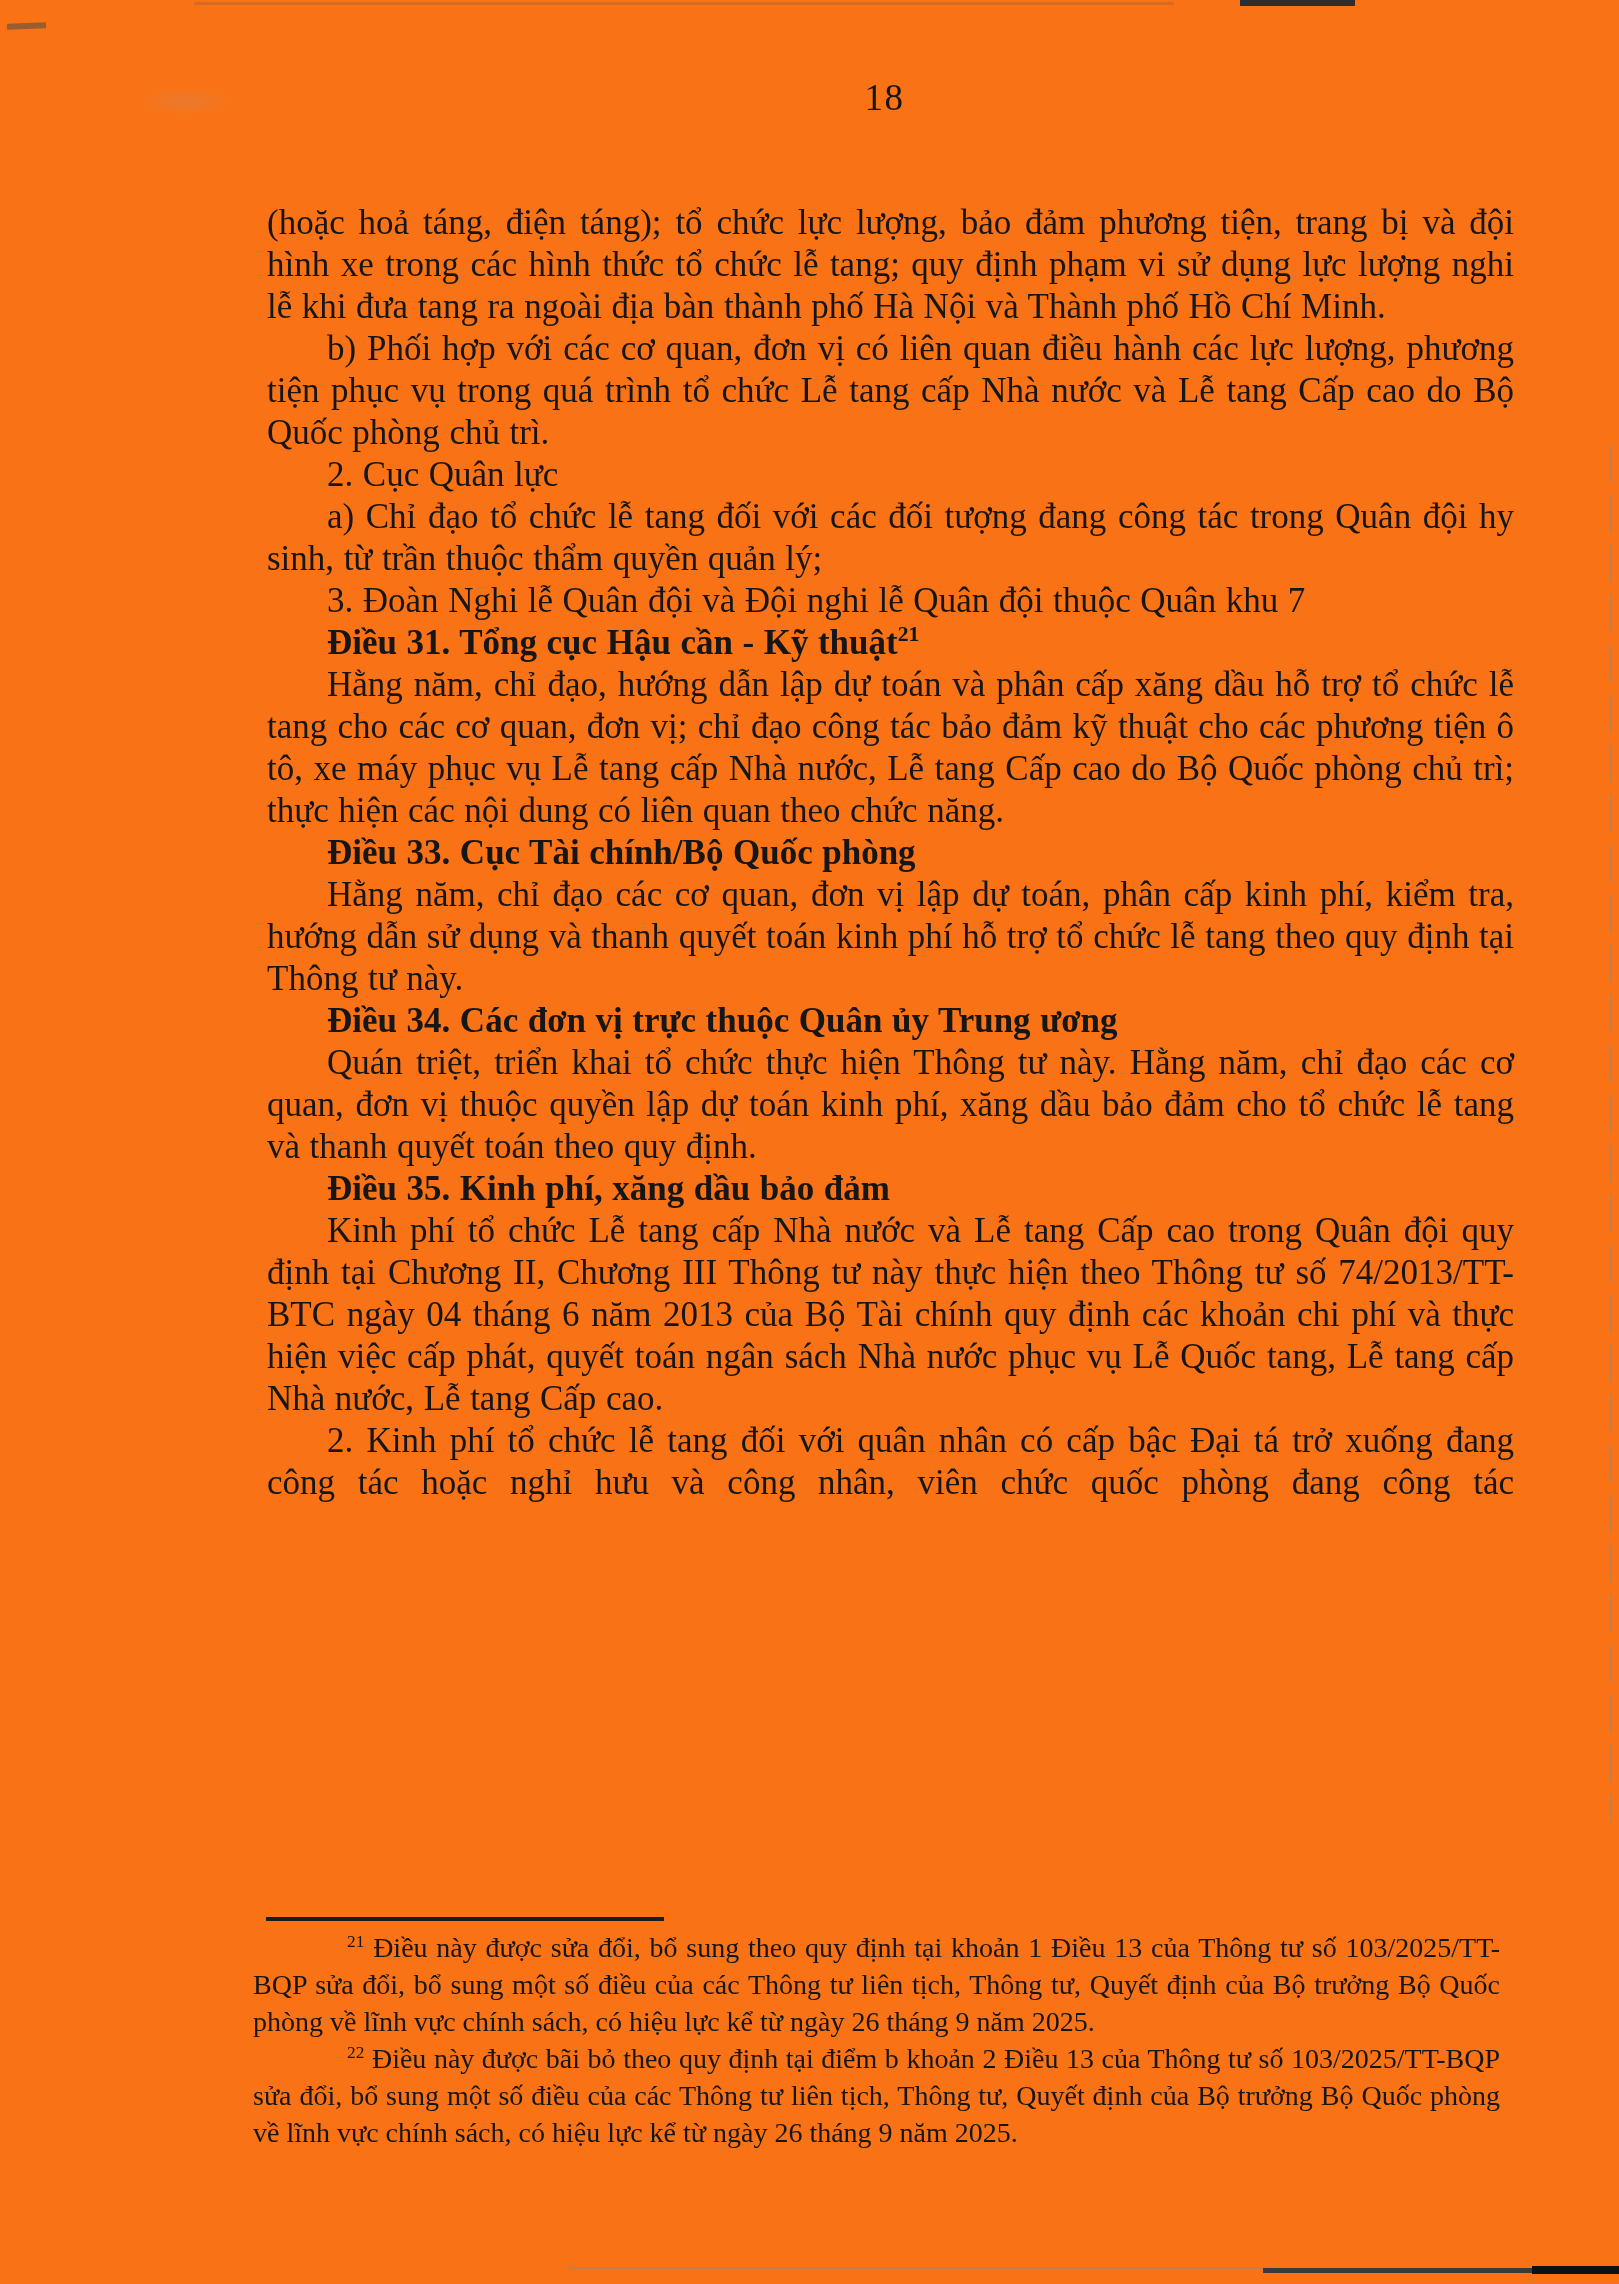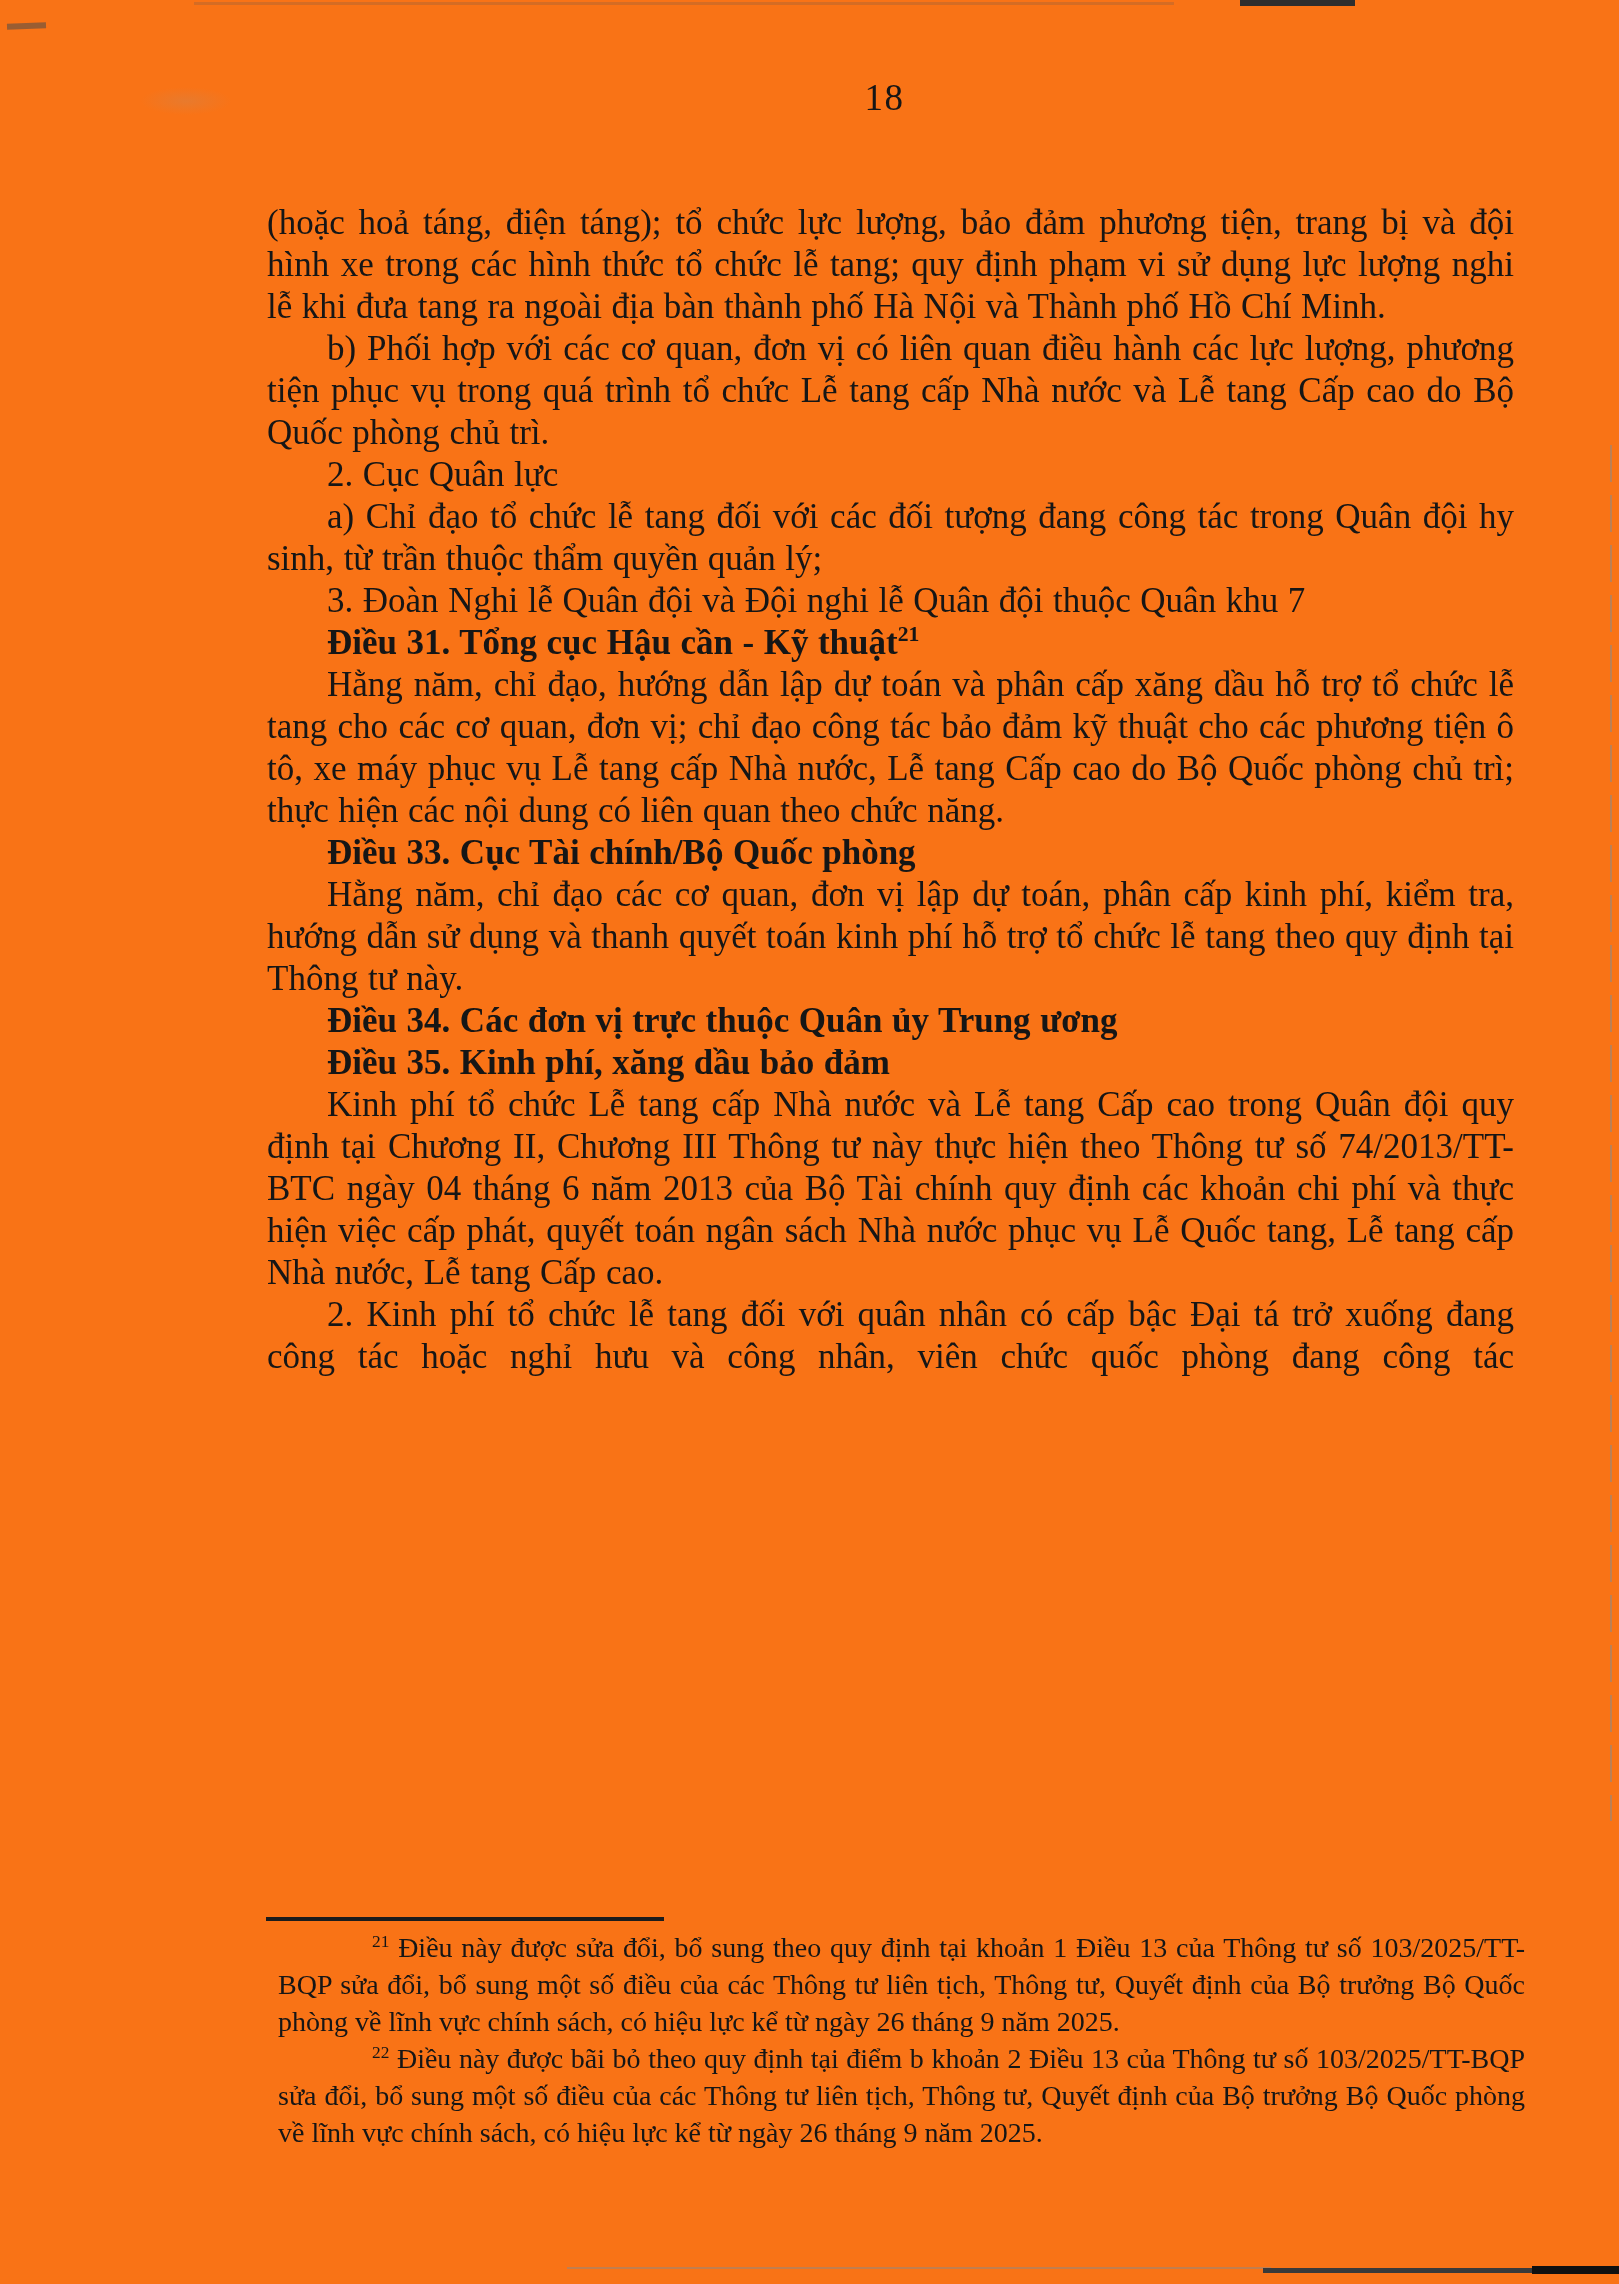--- a/index.html
+++ b/index.html
@@ -24,21 +24,21 @@
   .indent{text-indent:60px;}
   .noindent{text-indent:0;}
   .heading{font-weight:bold;}
   .fill{text-align-last:justify;}
   sup{font-size:62%;line-height:0;vertical-align:super;}
   .fn-sep{
     position:absolute;left:266px;top:1917px;width:398px;height:4px;
     background:#1c1c1c;
   }
   .footnotes{
-    position:absolute;left:278px;top:1929px;width:1247px;
+    position:absolute;left:253px;top:1929px;width:1247px;
     font-size:28px;line-height:37px;text-align:justify;
   }
   .footnotes p{margin:0;padding:0;text-indent:94px;}
   
   .art{position:absolute;}
   .top-edge-faint{left:194px;top:1.6px;width:980px;height:3.2px;background:#555;opacity:.22;}
   .top-edge-dark{left:1240px;top:0;width:115px;height:5.7px;background:#2e2e2e;}
   .top-left-speck{left:6.5px;top:23px;width:39px;height:5.7px;background:#4a4a4a;opacity:.55;transform:rotate(-2deg);}
   .top-left-smudge{left:121px;top:81px;width:130px;height:40px;
     background:radial-gradient(closest-side,#9a9a96,transparent 70%);opacity:.18;}
@@ -62,20 +62,21 @@
       <p class="noindent"><span>(hoặc hoả táng, điện táng); tổ chức lực lượng, bảo đảm phương tiện, trang bị và đội hình xe trong các hình thức tổ chức lễ tang; quy định phạm vi sử dụng lực lượng nghi lễ khi đưa tang ra ngoài địa bàn thành phố Hà Nội và Thành phố Hồ Chí Minh.</span></p>
       <p class="indent"><span>b) Phối hợp với các cơ quan, đơn vị có liên quan điều hành các lực lượng, phương tiện phục vụ trong quá trình tổ chức Lễ tang cấp Nhà nước và Lễ tang Cấp cao do Bộ Quốc phòng chủ trì.</span></p>
       <p class="indent"><span>2. Cục Quân lực</span></p>
       <p class="indent"><span>a) Chỉ đạo tổ chức lễ tang đối với các đối tượng đang công tác trong Quân đội hy sinh, từ trần thuộc thẩm quyền quản lý;</span></p>
       <p class="indent"><span>3. Đoàn Nghi lễ Quân đội và Đội nghi lễ Quân đội thuộc Quân khu 7</span></p>
       <p class="indent heading"><span style="font-weight: bold;">Điều 31. Tổng cục Hậu cần - Kỹ thuật</span><sup style="font-weight: bold;">21</sup></p>
       <p class="indent"><span>Hằng năm, chỉ đạo, hướng dẫn lập dự toán và phân cấp xăng dầu hỗ trợ tổ chức lễ tang cho các cơ quan, đơn vị; chỉ đạo công tác bảo đảm kỹ thuật cho các phương tiện ô tô, xe máy phục vụ Lễ tang cấp Nhà nước, Lễ tang Cấp cao do Bộ Quốc phòng chủ trì; thực hiện các nội dung có liên quan theo chức năng.</span></p>
       <p class="indent heading"><span style="font-weight: bold;">Điều 33. Cục Tài chính/Bộ Quốc phòng</span></p>
       <p class="indent"><span>Hằng năm, chỉ đạo các cơ quan, đơn vị lập dự toán, phân cấp kinh phí, kiểm tra, hướng dẫn sử dụng và thanh quyết toán kinh phí hỗ trợ tổ chức lễ tang theo quy định tại Thông tư này.</span></p>
       <p class="indent heading"><span style="font-weight: bold;">Điều 34. Các đơn vị trực thuộc Quân ủy Trung ương</span></p>
+      <p class="indent"><span>Quán triệt, triển khai tổ chức thực hiện Thông tư này. Hằng năm, chỉ đạo các cơ quan, đơn vị thuộc quyền lập dự toán kinh phí, xăng dầu bảo đảm cho tổ chức lễ tang và thanh quyết toán theo quy định.</span></p>
       <p class="indent heading"><span style="font-weight: bold;">Điều 35. Kinh phí, xăng dầu bảo đảm</span></p>
       <p class="indent"><span>Kinh phí tổ chức Lễ tang cấp Nhà nước và Lễ tang Cấp cao trong Quân đội quy định tại Chương II, Chương III Thông tư này thực hiện theo Thông tư số 74/2013/TT-BTC ngày 04 tháng 6 năm 2013 của Bộ Tài chính quy định các khoản chi phí và thực hiện việc cấp phát, quyết toán ngân sách Nhà nước phục vụ Lễ Quốc tang, Lễ tang cấp Nhà nước, Lễ tang Cấp cao.</span></p>
       <p class="indent fill"><span>2. Kinh phí tổ chức lễ tang đối với quân nhân có cấp bậc Đại tá trở xuống đang công tác hoặc nghỉ hưu và công nhân, viên chức quốc phòng đang công tác</span></p>
     </div>
 
   <div class="fn-sep"></div>
   <div class="footnotes">
       <p><sup>21</sup><span> Điều này được sửa đổi, bổ sung theo quy định tại khoản 1 Điều 13 của Thông tư số 103/2025/TT-BQP sửa đổi, bổ sung một số điều của các Thông tư liên tịch, Thông tư, Quyết định của Bộ trưởng Bộ Quốc phòng về lĩnh vực chính sách, có hiệu lực kể từ ngày 26 tháng 9 năm 2025.</span></p>
       <p><sup>22</sup><span> Điều này được bãi bỏ theo quy định tại điểm b khoản 2 Điều 13 của Thông tư số 103/2025/TT-BQP sửa đổi, bổ sung một số điều của các Thông tư liên tịch, Thông tư, Quyết định của Bộ trưởng Bộ Quốc phòng về lĩnh vực chính sách, có hiệu lực kể từ ngày 26 tháng 9 năm 2025.</span></p>
     </div>

